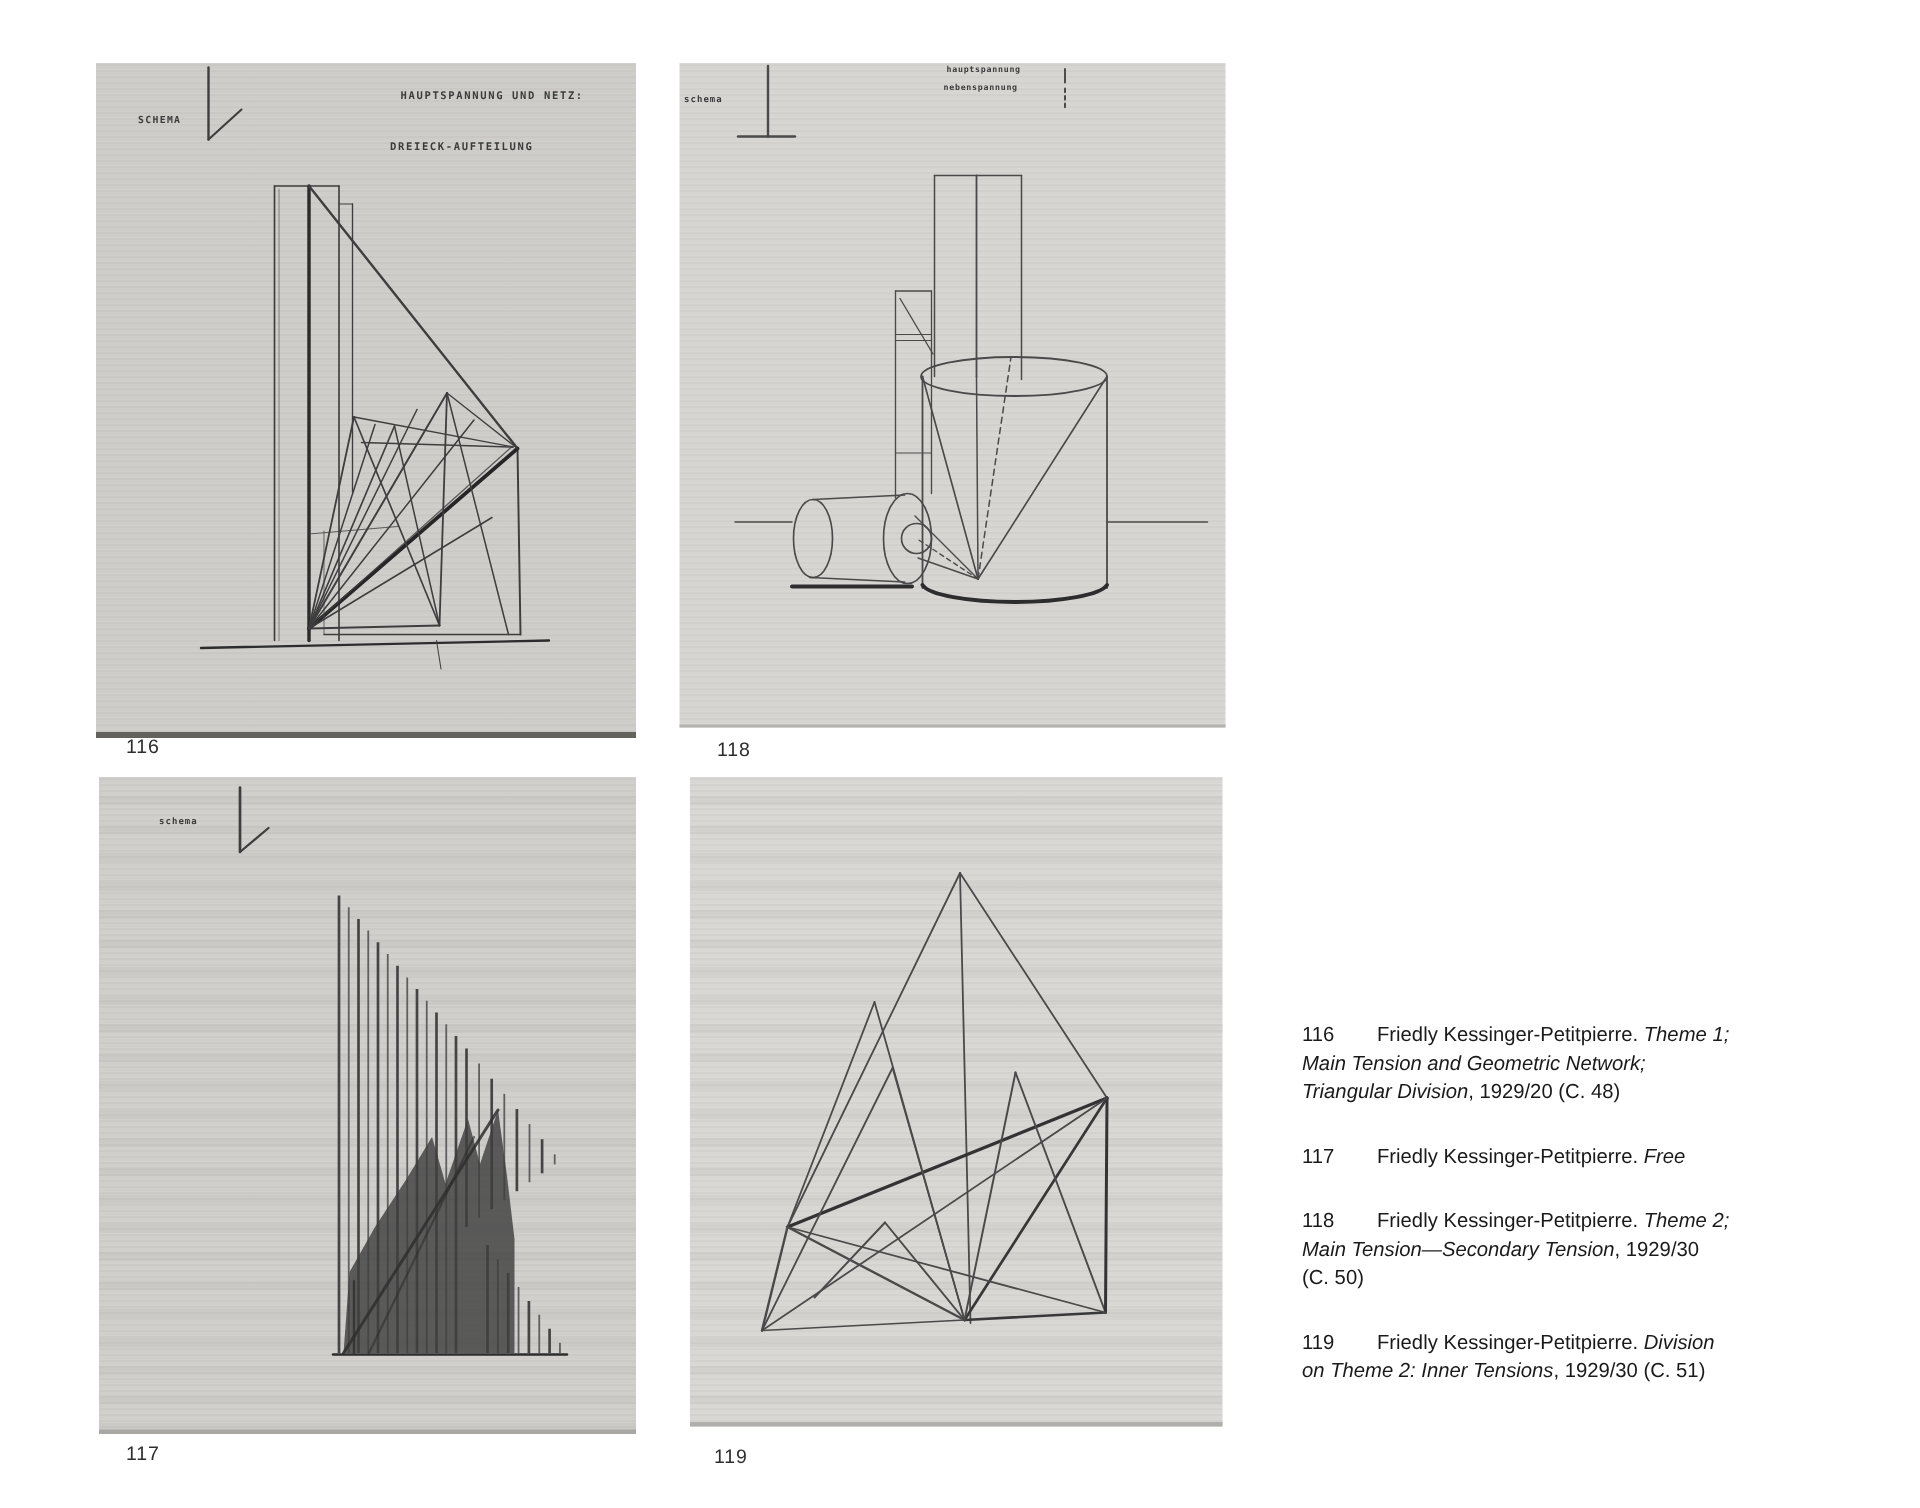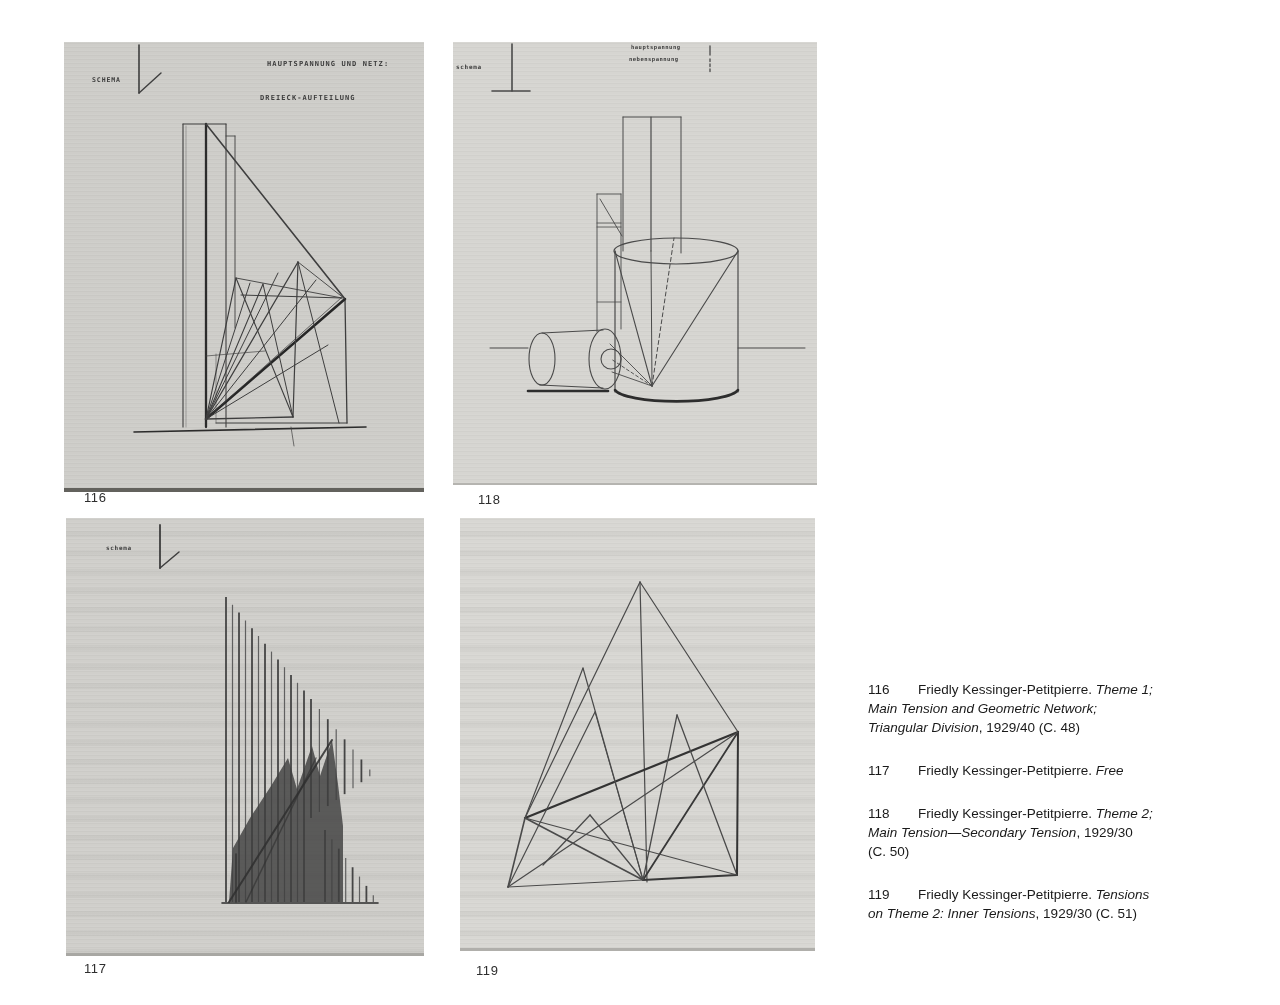--- a/index.html
+++ b/index.html
@@ -227,29 +227,29 @@
 
   <div class="fig-num" id="n116">116</div>
   <div class="fig-num" id="n118">118</div>
   <div class="fig-num" id="n117">117</div>
   <div class="fig-num" id="n119">119</div>
 
   <div id="captions">
       <div class="caption">
         <div class="cap-line"><span class="cap-num">116</span><span>Friedly Kessinger-Petitpierre. </span><i>Theme 1;</i></div>
         <div class="cap-line"><i>Main Tension and Geometric Network;</i></div>
-        <div class="cap-line"><i>Triangular Division</i><span>, 1929/40 (C. 48)</span></div>
+        <div class="cap-line"><i>Triangular Division</i><span>, 1929/20 (C. 48)</span></div>
       </div>
       <div class="caption">
         <div class="cap-line"><span class="cap-num">117</span><span>Friedly Kessinger-Petitpierre. </span><i>Free</i></div>
       </div>
       <div class="caption">
         <div class="cap-line"><span class="cap-num">118</span><span>Friedly Kessinger-Petitpierre. </span><i>Theme 2;</i></div>
         <div class="cap-line"><i>Main Tension—Secondary Tension</i><span>, 1929/30</span></div>
         <div class="cap-line"><span>(C. 50)</span></div>
       </div>
       <div class="caption">
-        <div class="cap-line"><span class="cap-num">119</span><span>Friedly Kessinger-Petitpierre. </span><i>Tensions</i></div>
+        <div class="cap-line"><span class="cap-num">119</span><span>Friedly Kessinger-Petitpierre. </span><i>Division</i></div>
         <div class="cap-line"><i>on Theme 2: Inner Tensions</i><span>, 1929/30 (C. 51)</span></div>
       </div>
     </div>
 
 </div>
 
 </body></html>

